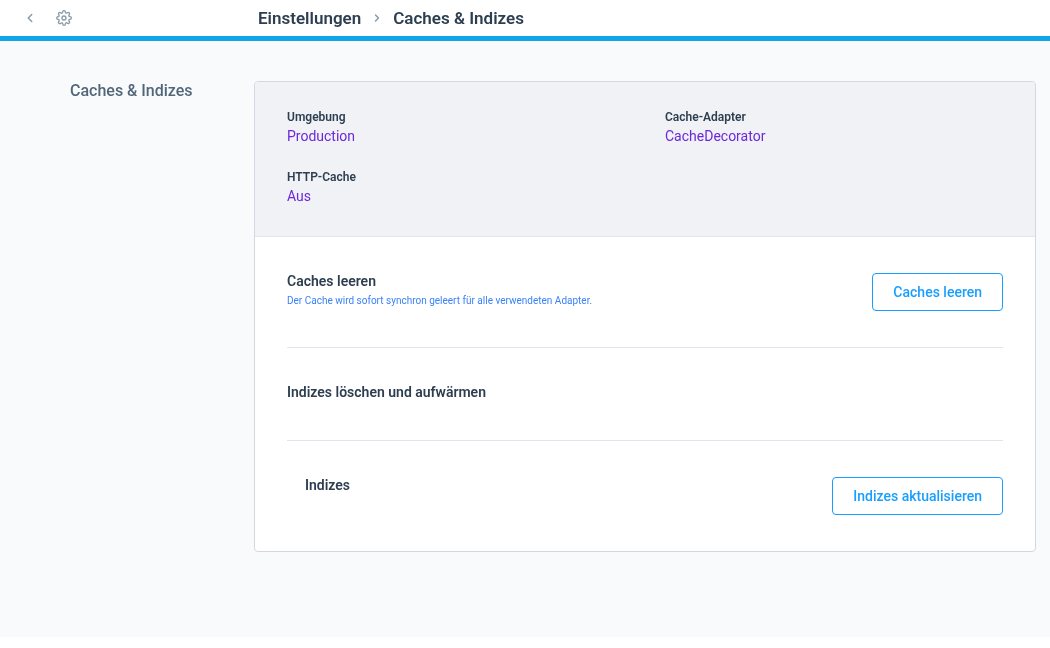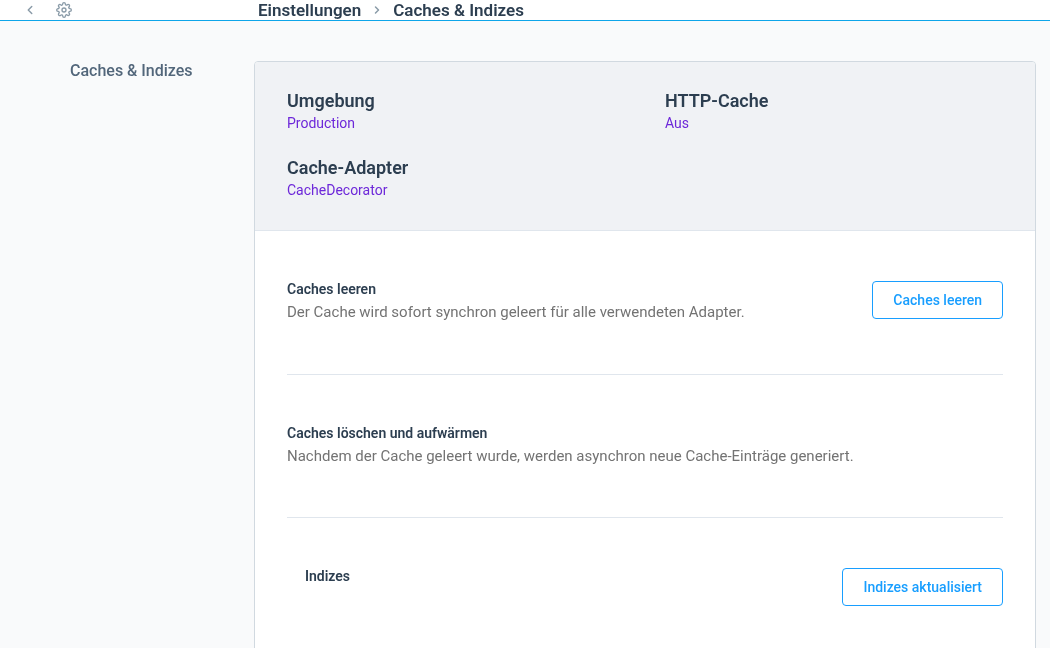--- a/index.html
+++ b/index.html
@@ -5,22 +5,22 @@
 * { margin: 0; padding: 0; box-sizing: border-box; }
 body {
   font-family: -apple-system, BlinkMacSystemFont, "Segoe UI", Roboto, "Helvetica Neue", Arial, sans-serif;
   background: #ffffff;
   color: #52667a;
   font-size: 14px;
 }
 .header {
   display: flex;
   align-items: flex-end;
-  padding: 0 20px;
-  border-bottom: 1px solid #0ea5e9;
+  padding: 8px 20px;
+  border-bottom: 5px solid #0ea5e9;
   gap: 14px;
 }
 .header-icons {
   display: flex;
   align-items: center;
   gap: 14px;
   color: #8a9ba8;
 }
 .icon-btn {
   display: inline-flex;
@@ -77,54 +77,54 @@
 }
 .header-grid {
   display: grid;
   grid-template-columns: 1fr 1fr;
   row-gap: 26px;
   column-gap: 40px;
 }
 .field-label {
   font-weight: 600;
   color: #2c3e50;
-  font-size: 18px;
+  font-size: 12px;
   margin-bottom: 4px;
 }
 .field-value {
   color: #6d28d9;
   font-size: 14px;
 }
 .card-body {
   padding: 0 32px;
 }
 .action-row {
   display: flex;
   align-items: flex-start;
   justify-content: space-between;
-  padding: 50px 0;
+  padding: 36px 0;
   gap: 30px;
   border-bottom: 1px solid #e0e6ed;
 }
 .action-row:last-child {
   border-bottom: none;
   margin-left: 18px;
 }
 .action-text {
   flex: 1;
 }
 .action-title {
   font-weight: 600;
   color: #2c3e50;
   font-size: 14px;
   margin-bottom: 4px;
 }
 .action-desc {
-  color: #737373;
-  font-size: 15px;
+  color: #3b82f6;
+  font-size: 10px;
   line-height: 1.5;
 }
 .btn {
   border: 1px solid #189eff;
   background: #ffffff;
   color: #189eff;
   padding: 10px 20px;
   border-radius: 4px;
   font-size: 14px;
   font-weight: 500;
@@ -169,50 +169,49 @@
   <div class="content">
     <div class="card">
 
       <div class="card-header">
         <div class="header-grid">
           <div>
             <div class="field-label">Umgebung</div>
             <div class="field-value">Production</div>
           </div>
           <div>
+            <div class="field-label">Cache-Adapter</div>
+            <div class="field-value">CacheDecorator</div>
+          </div>
+          <div>
             <div class="field-label">HTTP-Cache</div>
             <div class="field-value">Aus</div>
-          </div>
-          <div>
-            <div class="field-label">Cache-Adapter</div>
-            <div class="field-value">CacheDecorator</div>
           </div>
         </div>
       </div>
 
       <div class="card-body">
 
         <div class="action-row">
           <div class="action-text">
             <div class="action-title">Caches leeren</div>
             <div class="action-desc">Der Cache wird sofort synchron geleert für alle verwendeten Adapter.</div>
           </div>
           <button class="btn">Caches leeren</button>
         </div>
 
         <div class="action-row">
           <div class="action-text">
-            <div class="action-title">Caches löschen und aufwärmen</div>
-            <div class="action-desc">Nachdem der Cache geleert wurde, werden asynchron neue Cache-Einträge generiert.</div>
+            <div class="action-title">Indizes löschen und aufwärmen</div>
           </div>
         </div>
 
         <div class="action-row">
           <div class="action-text">
             <div class="action-title">Indizes</div>
           </div>
-          <button class="btn">Indizes aktualisiert</button>
+          <button class="btn">Indizes aktualisieren</button>
         </div>
 
       </div>
     </div>
   </div>
 </div>
 
 </body></html>

